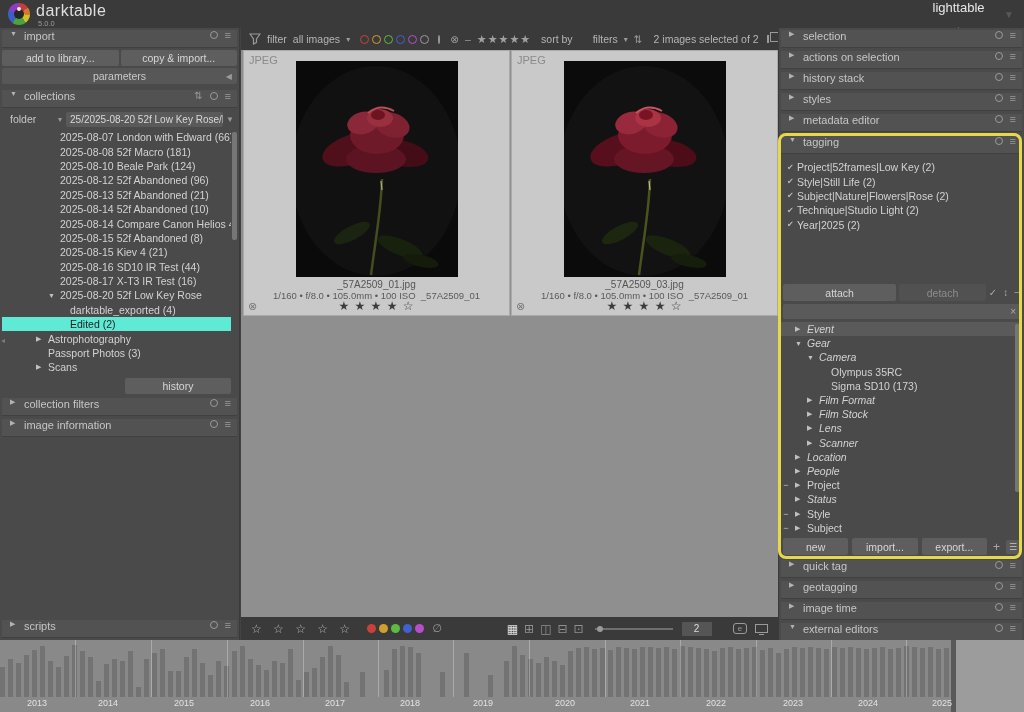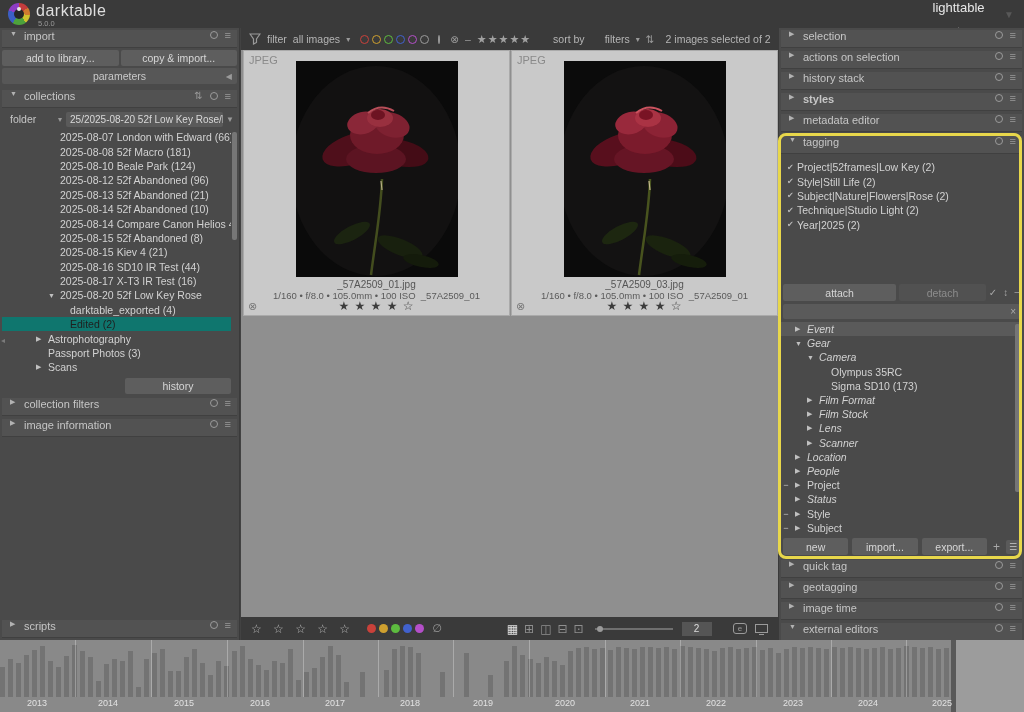--- a/index.html
+++ b/index.html
@@ -46,21 +46,21 @@
   .lp-coll-hdr{top:62px;}
   .lp-folder-row{position:absolute;left:2px;right:2px;top:82px;height:18px;display:flex;align-items:center;font-size:10.5px;}
   .lp-folder-label{padding-left:8px;color:#c6c6c6;width:56px;}
   .lp-folder-caret{font-size:8px;color:#9a9a9a;margin-right:4px;}
   .folder-value{flex:1;height:15px;background:#5a5a5a;border-radius:2px;color:#d8d8d8;font-size:10px;
                 display:flex;align-items:center;padding:0 4px;white-space:nowrap;overflow:hidden;}
   .lp-folder-preset{font-size:8px;color:#9a9a9a;margin:0 3px;}
   .coll-tree{position:absolute;left:2px;right:8px;top:102px;height:246px;overflow:hidden;}
   .c-row{display:flex;align-items:center;height:14.4px;font-size:10.5px;color:#d2d2d2;cursor:pointer;white-space:nowrap;}
   .c-row .tarrow{width:12px;font-size:7px;color:#c0c0c0;flex:0 0 12px;}
-  .c-row.selected{background:#0f766e;color:#1f1f1f;}
+  .c-row.selected{background:#5eead4;color:#1f1f1f;}
   .v-scroll{position:absolute;width:5px;border-radius:2px;background:#767676;}
   .lp-scroll{right:2px;top:104px;height:108px;}
   .lp-history{position:absolute;right:8px;top:350px;width:106px;}
   .lp-filters-hdr{top:370px;}
   .lp-info-hdr{top:391px;}
   .lp-scripts-hdr{top:592px;}
   .edge-collapse{position:absolute;left:1px;top:308px;font-size:8px;color:#7a7a7a;}
 
   
   .center{position:absolute;left:241px;top:28px;width:537px;height:612px;background:#8f8f8f;}
@@ -95,21 +95,21 @@
   .bb-slider::before{content:"";position:absolute;left:2px;top:-2px;width:6px;height:6px;border-radius:50%;background:#9a9a9a;}
   .bb-zoom{width:30px;height:14px;background:#555;color:#ddd;font-size:10px;display:flex;align-items:center;justify-content:center;margin-left:4px;}
   .bb-right{margin-left:auto;display:flex;gap:8px;align-items:center;}
   .icon-e{width:14px;height:11px;border:1px solid #9a9a9a;border-radius:3px;font-size:8px;color:#9a9a9a;
           display:flex;align-items:center;justify-content:center;cursor:pointer;}
   .icon-monitor{position:relative;width:13px;height:9px;border:1px solid #9a9a9a;display:inline-block;cursor:pointer;}
   .icon-monitor::after{content:"";position:absolute;left:3px;bottom:-3px;width:5px;height:1px;background:#9a9a9a;box-shadow:0 1px 0 -0.5px #9a9a9a;}
 
   
   .rp-hdr-selection{top:2px;}  .rp-hdr-actions{top:23px;}  .rp-hdr-history{top:44px;}
-  .rp-hdr-styles{top:65px;font-weight:bold;}    .rp-hdr-metadata{top:86px;} .rp-hdr-tagging{top:108px;}
+  .rp-hdr-styles{top:65px;}    .rp-hdr-metadata{top:86px;} .rp-hdr-tagging{top:108px;}
   .attached{position:absolute;left:2px;right:2px;top:127px;height:126px;background:#4a4a4a;padding-top:5px;}
   .tag-row{display:flex;align-items:center;height:14.4px;font-size:10.5px;color:#d2d2d2;cursor:pointer;}
   .tag-row .tcheck{width:16px;padding-left:6px;font-size:8px;color:#b8b8b8;flex:0 0 16px;}
   .attach-row{position:absolute;left:4px;right:4px;top:256px;display:flex;align-items:center;gap:3px;}
   .attach-row .btn{width:118px;height:17px;}
   .attach-row .btn.dim{width:90px;}
   .attach-icons{margin-left:auto;display:flex;gap:6px;color:#a8a8a8;font-size:10px;}
   .tag-entry-wrap{position:absolute;left:4px;right:4px;top:276px;height:15px;background:#5a5a5a;border-radius:2px;display:flex;align-items:center;}
   .tag-entry{flex:1;background:transparent;border:none;outline:none;color:#ddd;font-size:10px;padding:0 4px;font-family:inherit;}
   .entry-close{color:#aaa;font-size:10px;padding-right:4px;cursor:pointer;}
@@ -328,21 +328,21 @@
           <span class="fdot" style="border-color:#cfa02f"></span>
           <span class="fdot" style="border-color:#5dbb3f"></span>
           <span class="fdot" style="border-color:#4161cd"></span>
           <span class="fdot" style="border-color:#b44fc9"></span>
           <span class="fdot" style="border-color:#9a9a9a"></span>
         </span>
       <span class="fdot-half"></span>
       <span class="tb-icon" style="margin-left:4px">⊗</span>
       <span class="tb-icon">–</span>
       <span class="tb-stars">★★★★★</span>
-      <span style="margin-left:16px">sort by</span>
+      <span style="margin-left:4px">sort by</span>
       <span style="margin-left:14px">filters</span>
       <span class="tb-icon" style="font-size:8px">▾</span>
       <span class="tb-icon">⇅</span>
       <span style="margin-left:5px">2 images selected of 2</span>
       <span class="icon-overlap"></span>
       <span class="tb-icon" style="margin-left:6px;font-size:12px">☆</span>
       <span class="tb-icon">?</span>
       <span class="tb-icon">⌨</span>
       <span class="tb-icon">⚙</span>
     </div>

